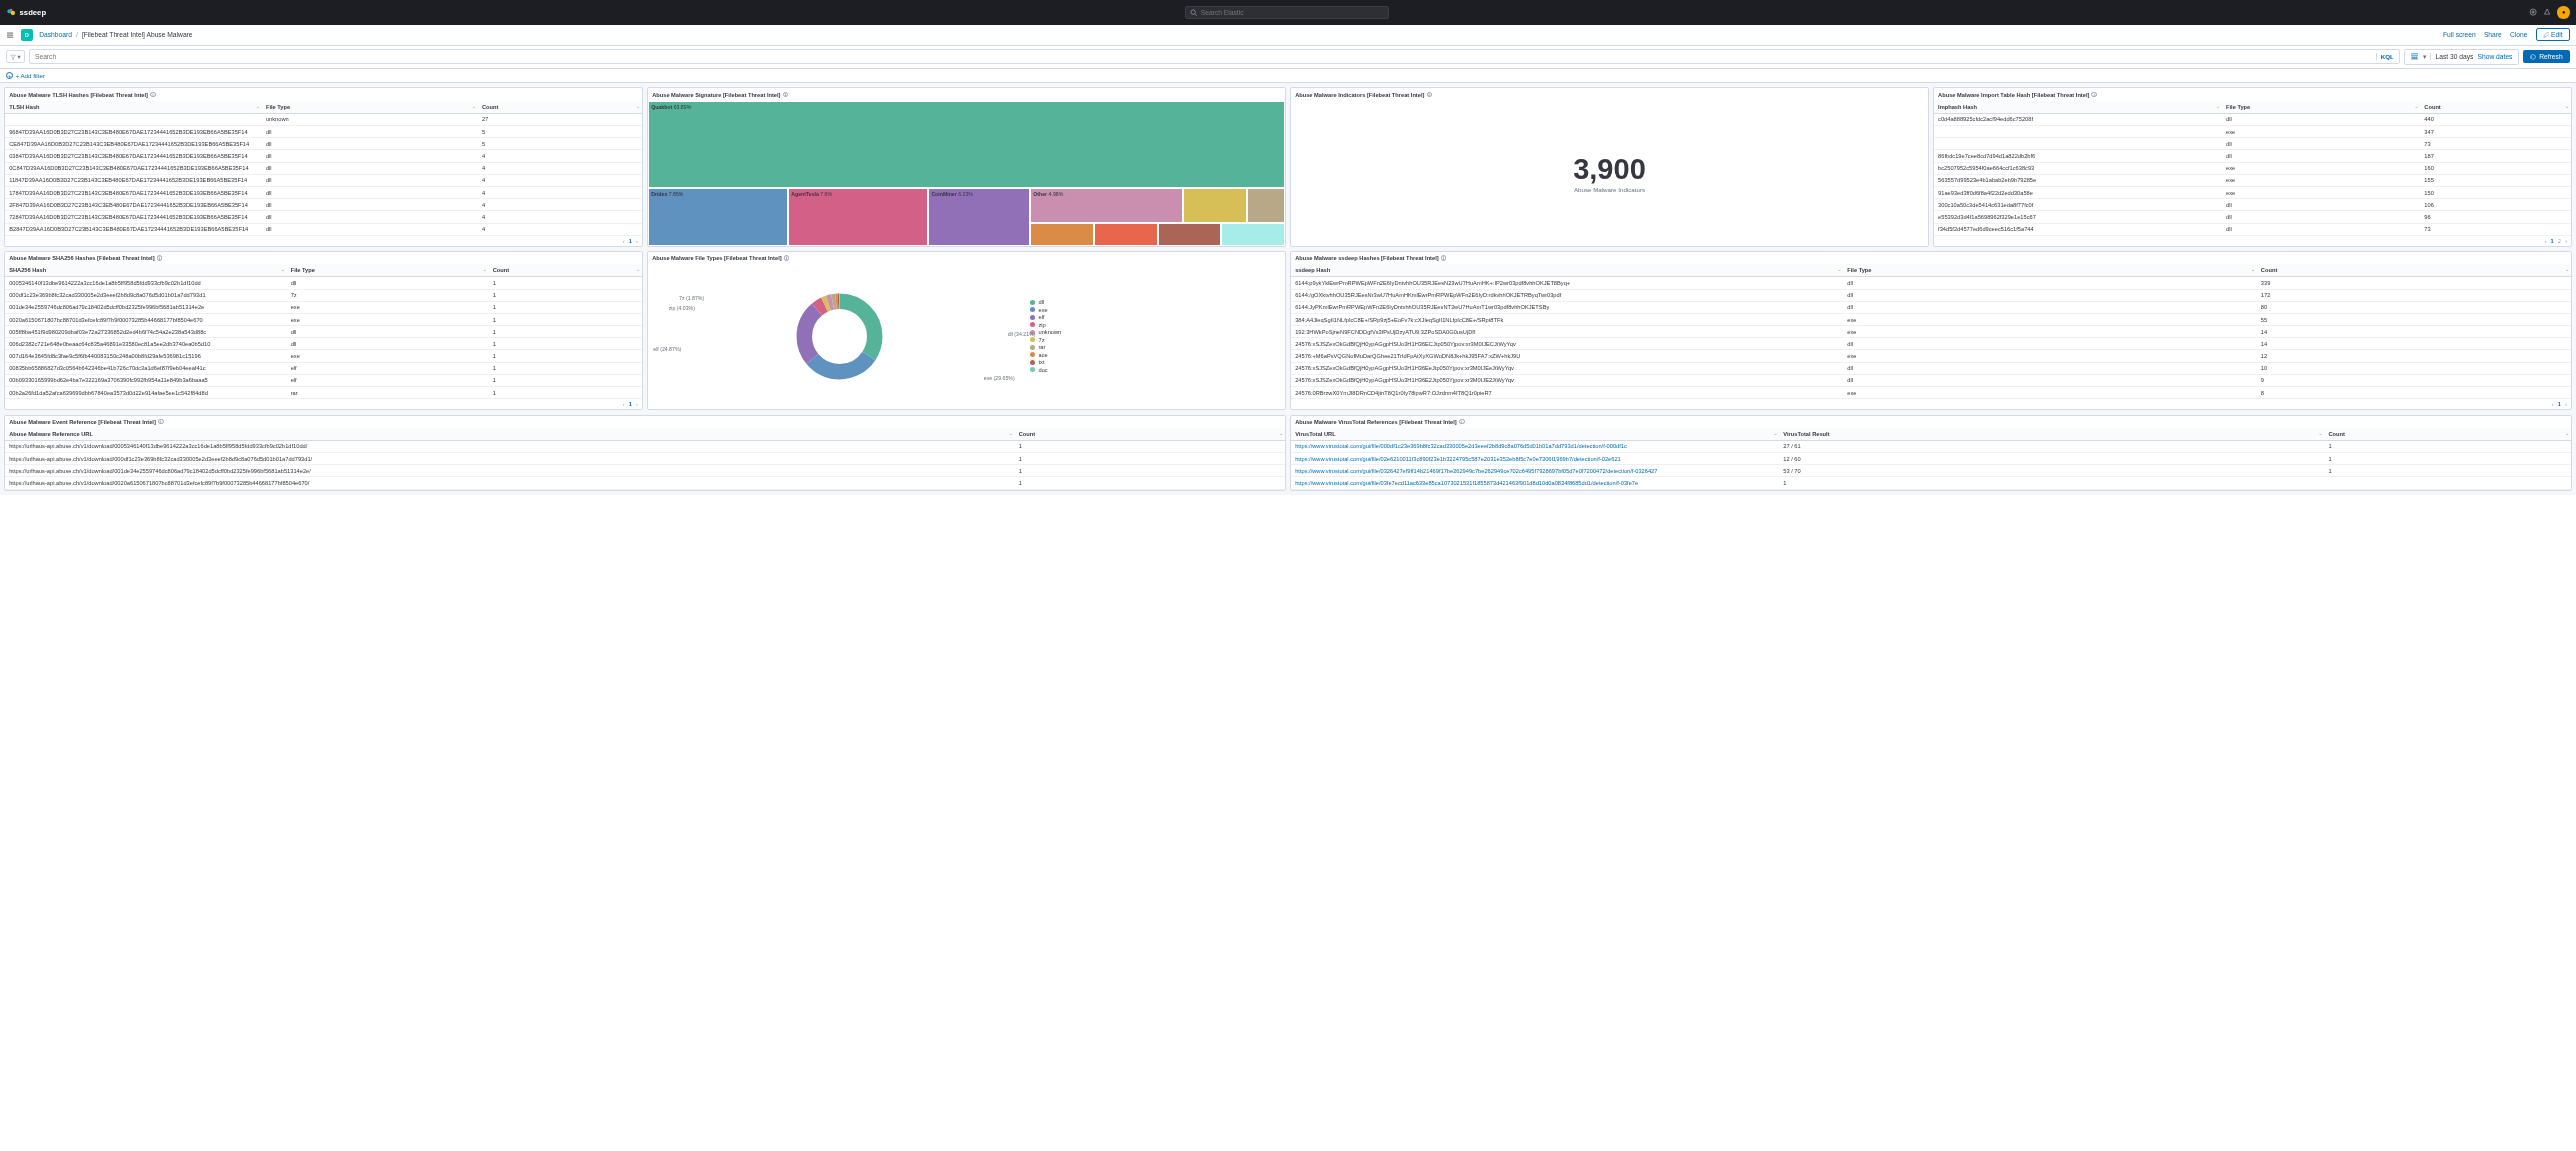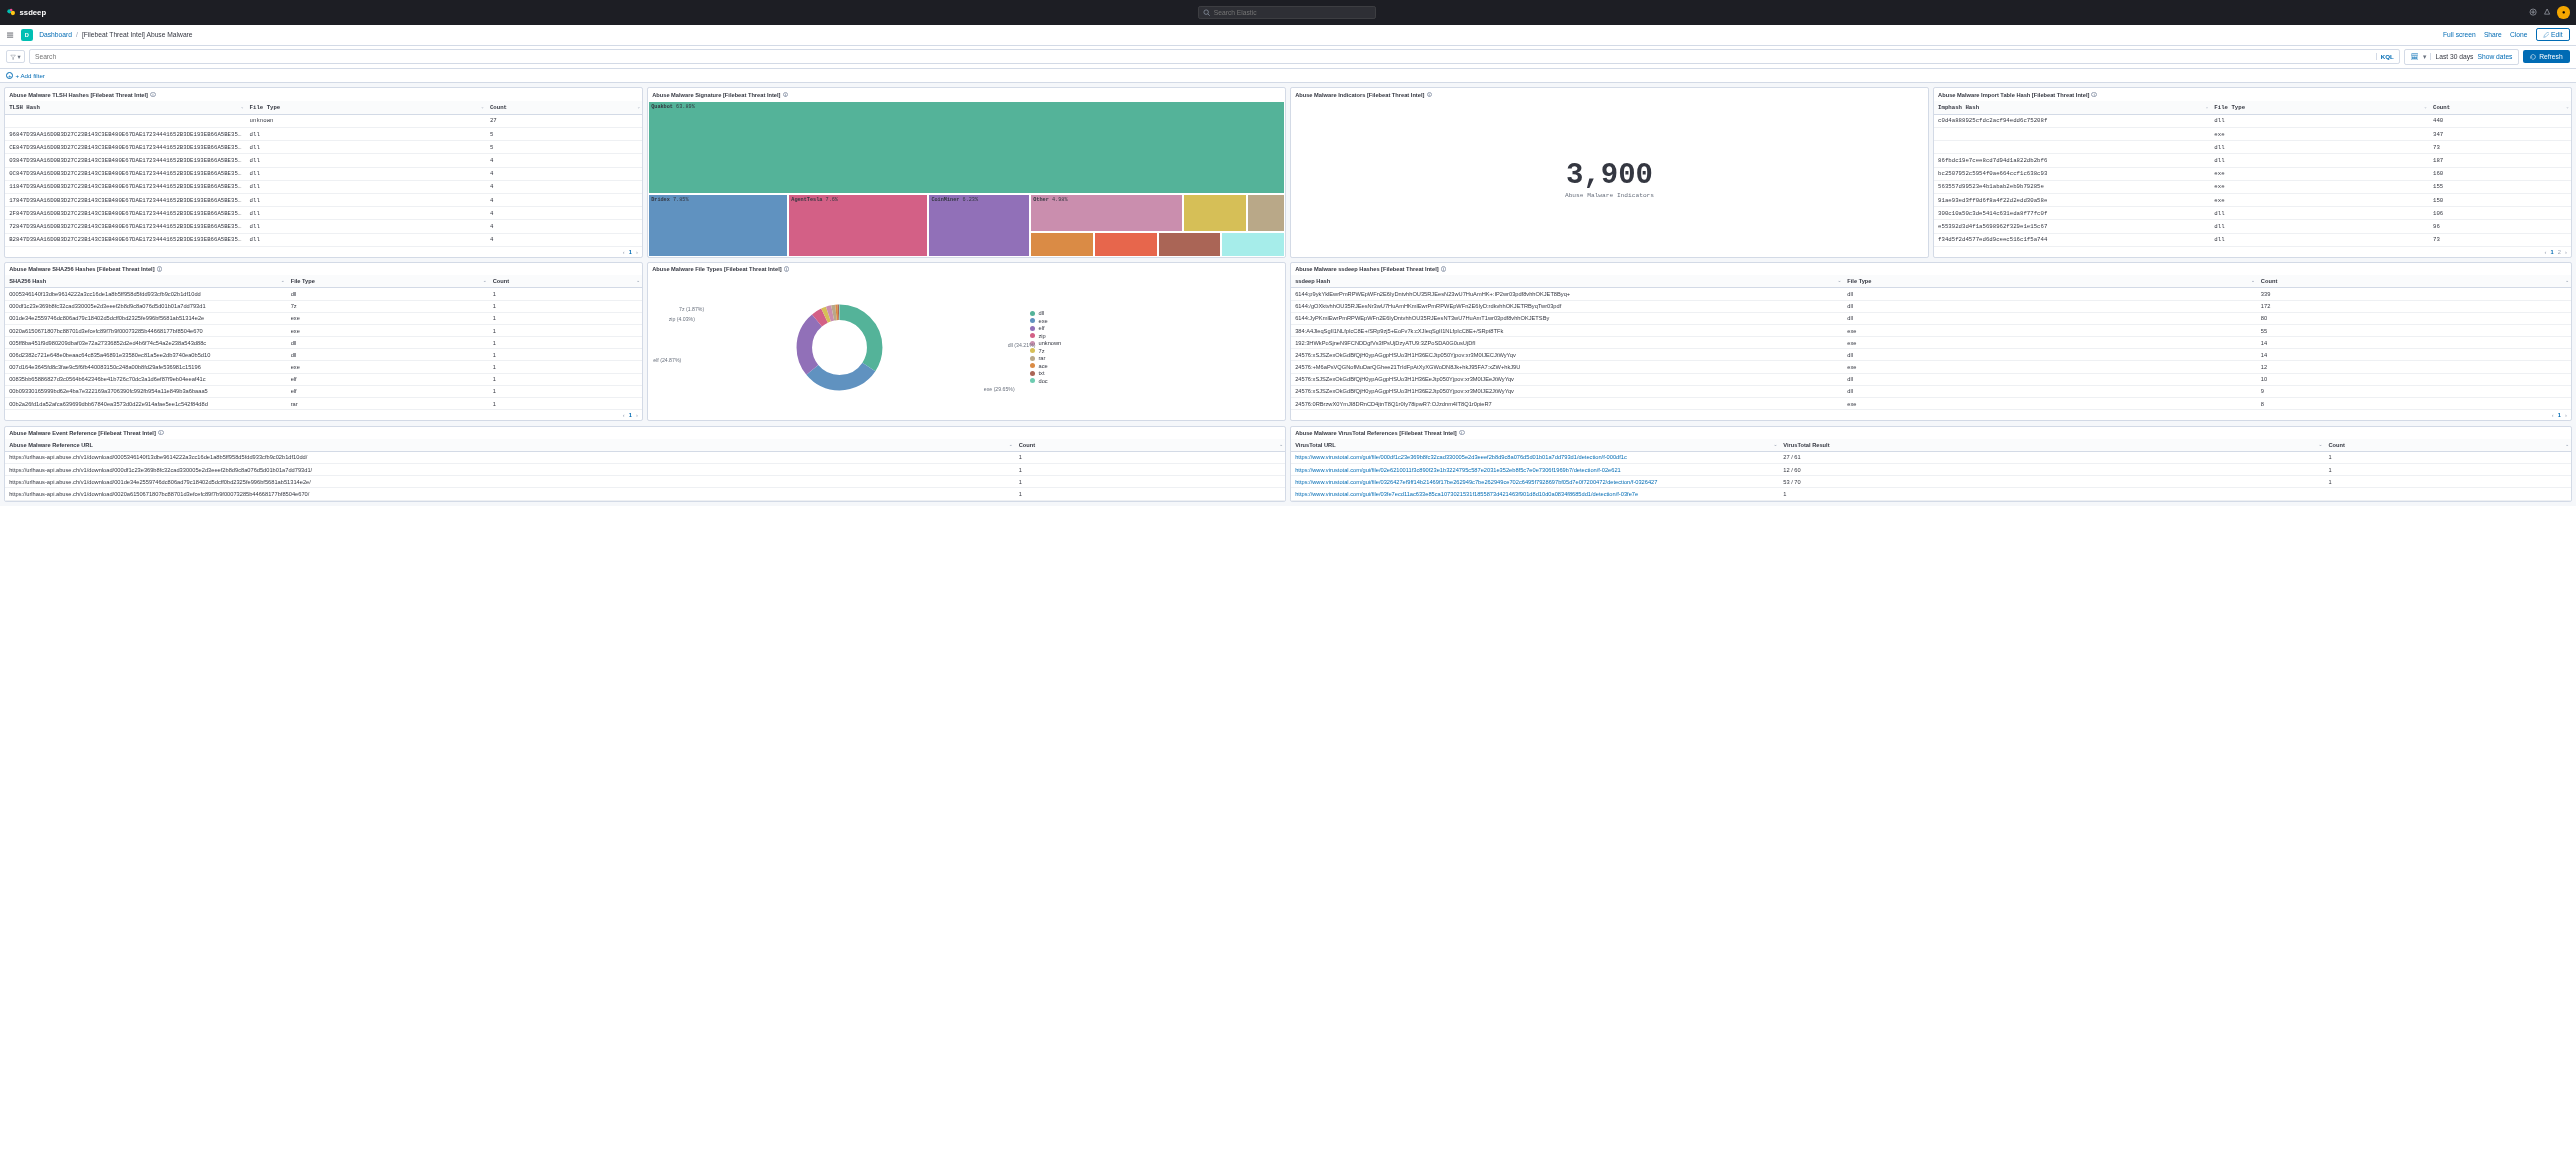--- a/index.html
+++ b/index.html
@@ -1,21 +1,21 @@
 <!DOCTYPE html>
 <html style="font-size:8.2px"><head>
 <meta charset="utf-8">
 <style>
 * { box-sizing: border-box; margin: 0; padding: 0; }
 body { font-family: -apple-system, BlinkMacSystemFont, "Segoe UI", Helvetica, Arial, sans-serif; font-size: 6.2px; color: #343741; background: #fff; }
 .header { background: #1d1e24; color: #fff; height: 25px; display: flex; align-items: center; padding: 0 6.2px; }
 .logo { display: flex; align-items: center; gap: 3.1px; font-size: 7.7px; font-weight: 600; }
 .logo-icon { width: 10.3px; height: 10.3px; }
 .search-container { flex: 1; display: flex; justify-content: center; }
-.search-box { background: #2e2f35; border: 0.5px solid #3d3e42; border-radius: 2.1px; padding: 2.1px 4.1px; width: 178px; display: flex; align-items: center; gap: 3.1px; color: #98a2b3; }
+.search-box { background: #2e2f35; border: 0.5px solid #3d3e42; border-radius: 2.1px; padding: 2.1px 4.1px; width: 204px; display: flex; align-items: center; gap: 3.1px; color: #98a2b3; }
 .search-box input { background: transparent; border: none; color: #fff; outline: none; flex: 1; font-size: 6.7px; }
 .header-icons { display: flex; gap: 6.2px; align-items: center; }
 .header-icon { width: 8.2px; height: 8.2px; fill: #d3dae6; cursor: pointer; }
 .avatar { width: 12.4px; height: 12.4px; border-radius: 50%; background: #f5a700; color: #000; display: flex; align-items: center; justify-content: center; font-size: 5.7px; font-weight: 600; }
 
 .subheader { background: #fff; border-bottom: 0.5px solid #d3dae6; height: 20.6px; display: flex; align-items: center; padding: 0 6.2px; gap: 6.2px; }
 .hamburger { cursor: pointer; }
 .space-badge { width: 12.4px; height: 12.4px; background: #00bfb3; color: #fff; border-radius: 2.1px; display: flex; align-items: center; justify-content: center; font-weight: 600; font-size: 5.7px; }
 .breadcrumb { display: flex; align-items: center; gap: 4.1px; font-size: 6.7px; }
 .breadcrumb a { color: #006bb4; text-decoration: none; }
@@ -64,21 +64,21 @@
 
 .donut-wrap { display: flex; align-items: center; height: 118px; }
 .donut { width: 60%; display:flex; align-items:center; justify-content:center; position: relative; }
 .donut svg { transform: rotate(-90deg); }
 .donut-label { position:absolute; font-size:5.2px; color:#69707d; }
 .legend { font-size: 5.7px; list-style: none; }
 .legend li { display: flex; align-items: center; gap: 3.1px; margin-bottom: 1.5px; }
 .legend .sw { width: 5.2px; height: 5.2px; border-radius: 50%; }
 
 
-.row1 .panel-body { height: 118px; font-family: Liberation Mono, monospace; }
+.row1 .panel-body { height: 118px; }
 .row2 .panel-body { height: 103px; }
 .row3 .panel-body { height: 46px; }
 
 select, .chev { color: #69707d; }
 </style>
 </head>
 <body>
 
 <div class="header">
   <div class="logo">

